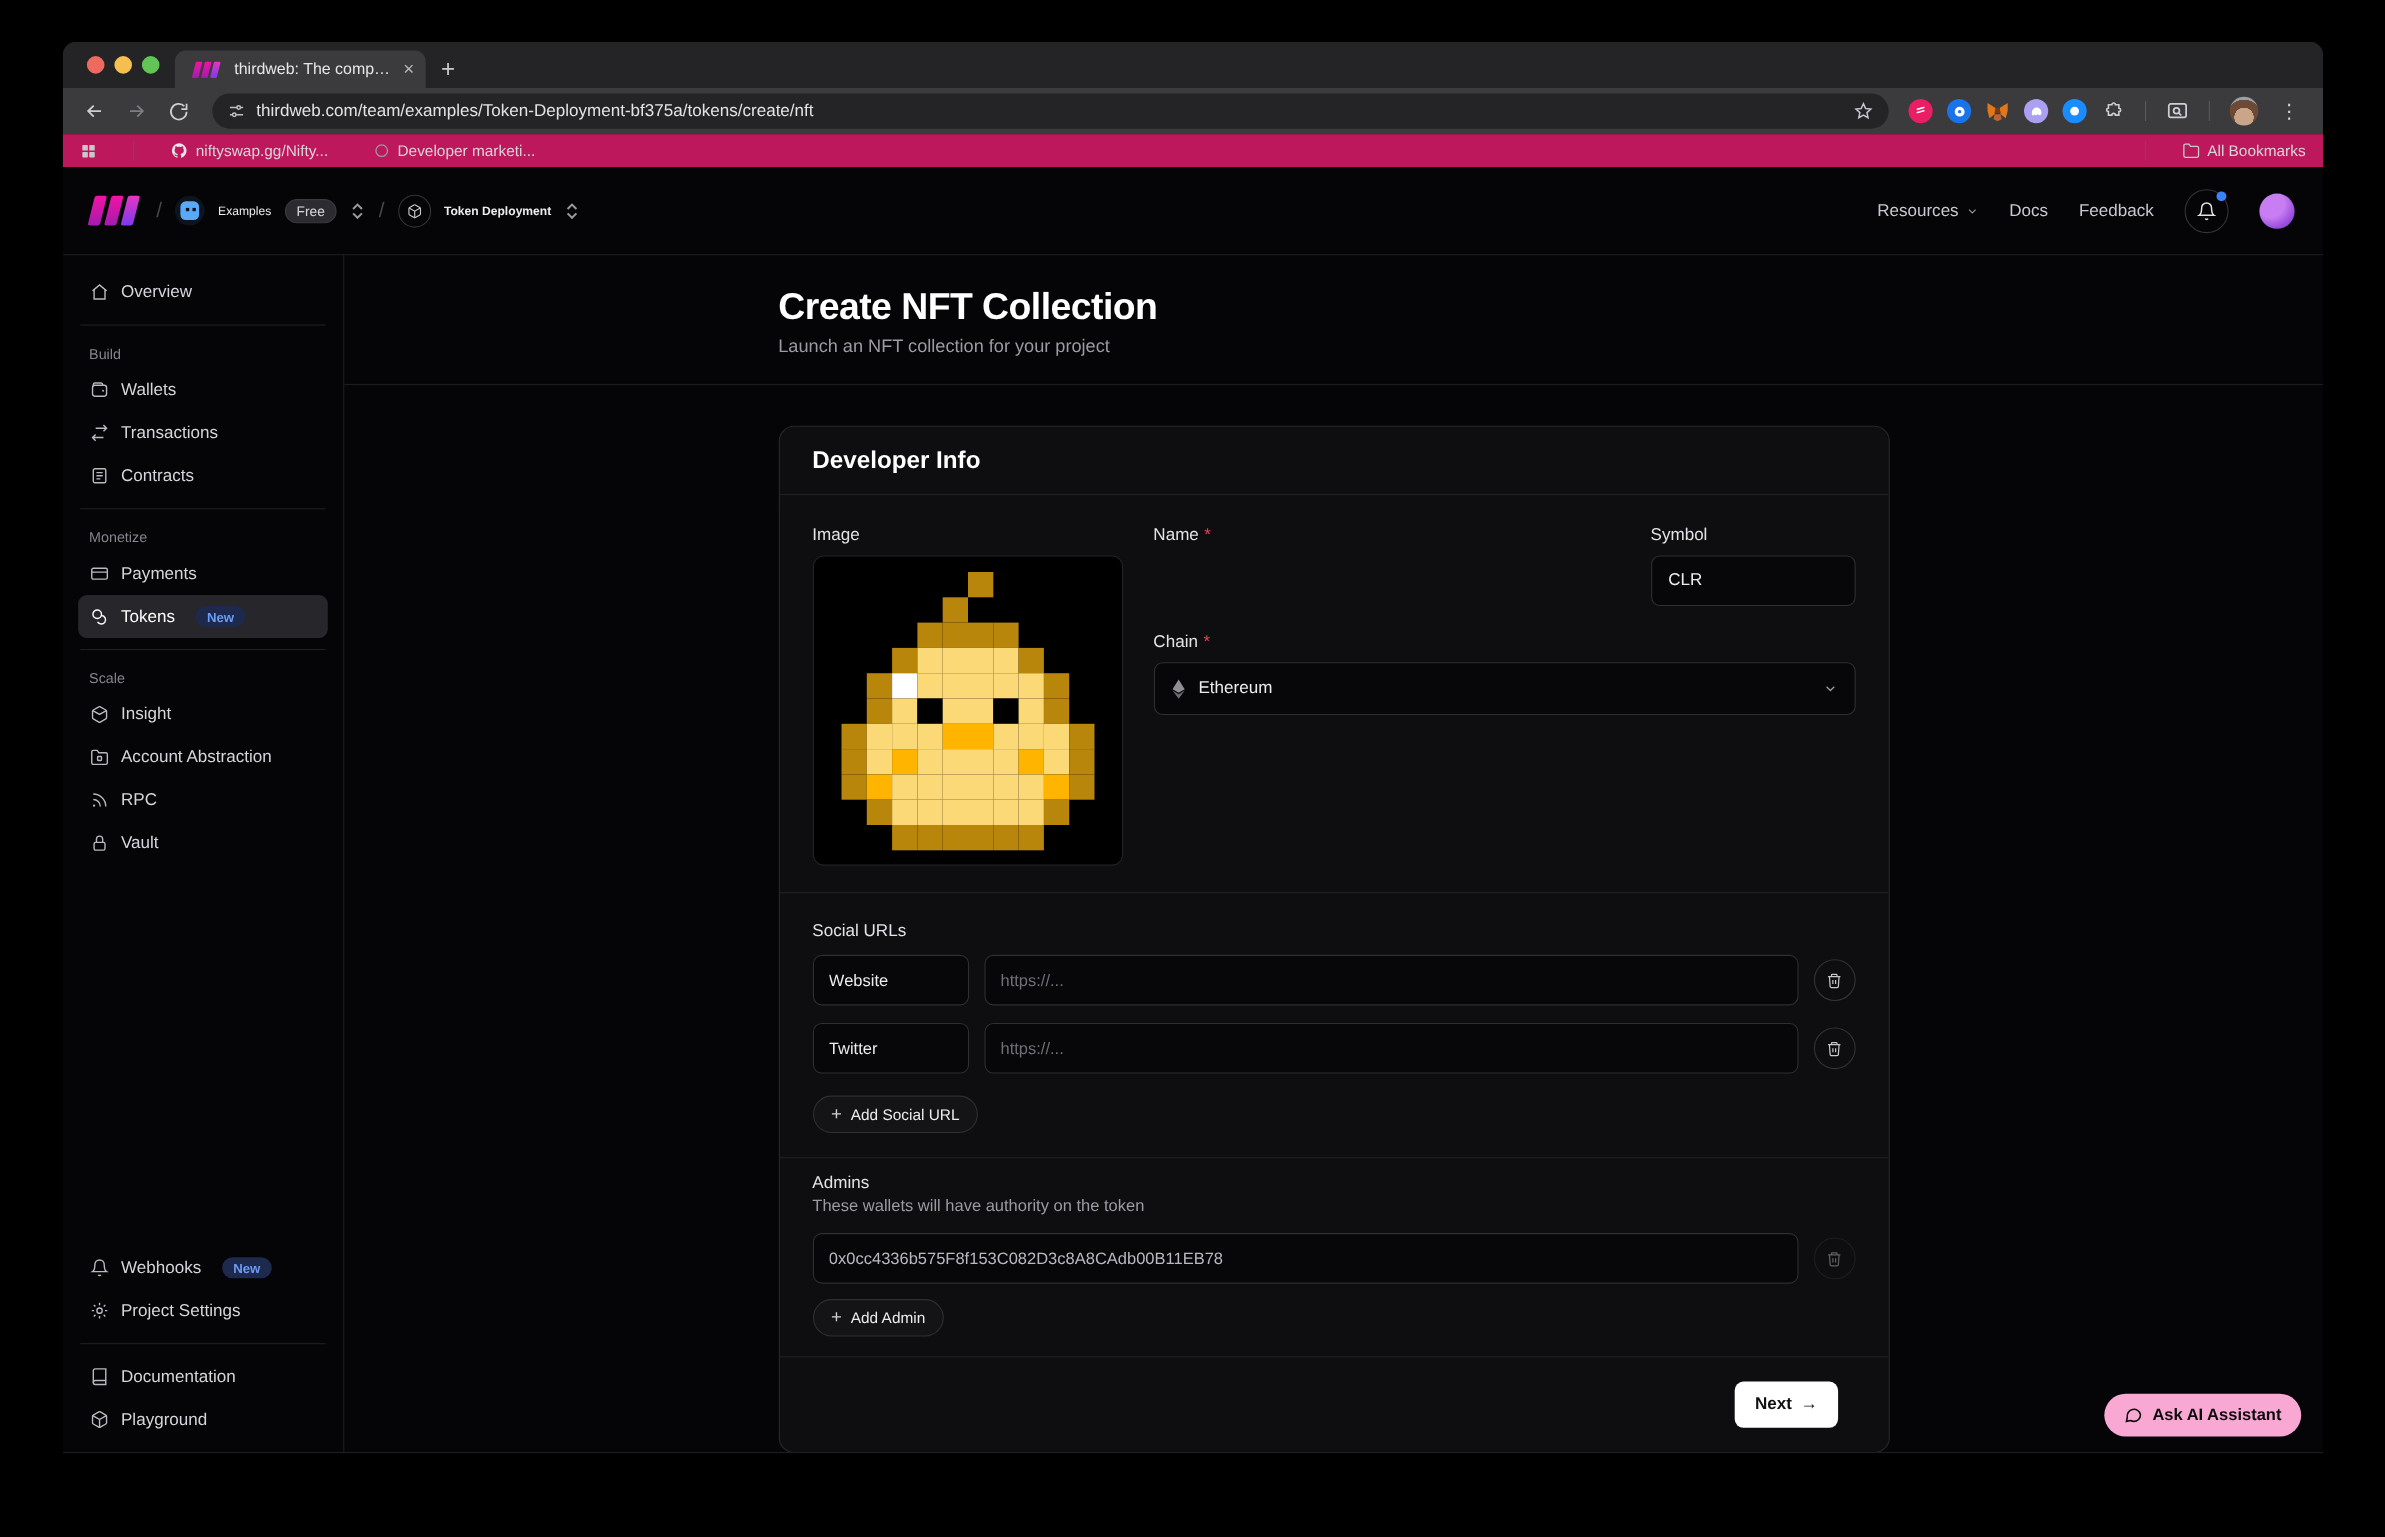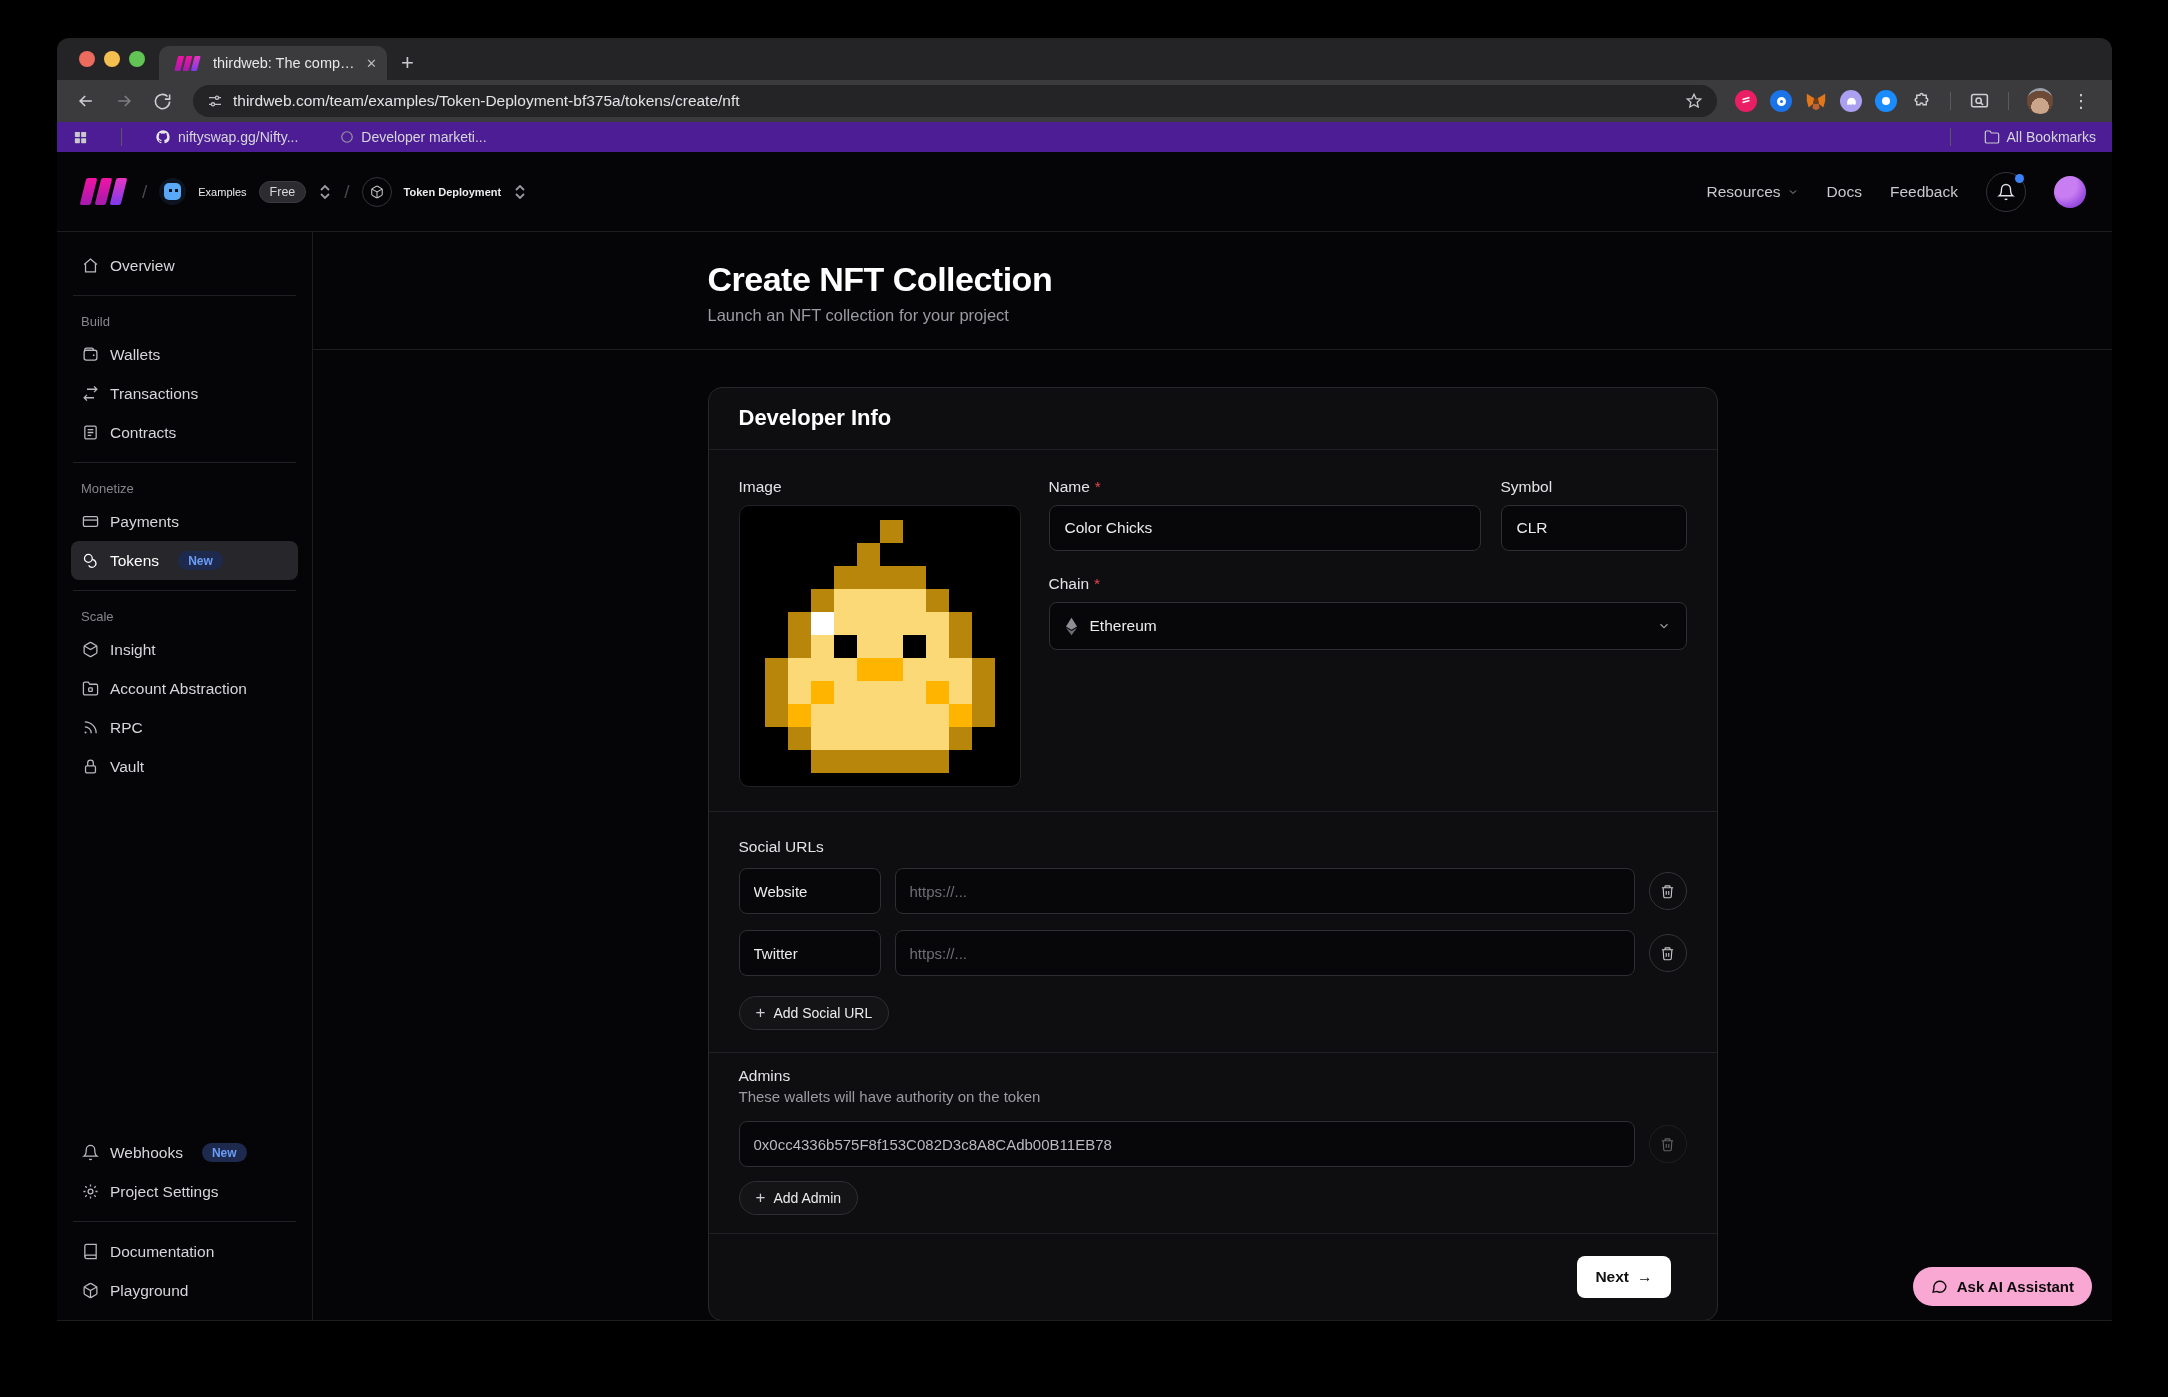--- a/index.html
+++ b/index.html
@@ -29,21 +29,21 @@
   .urlbar { flex:1; height:32px; margin:0 10px; background:#242427; border-radius:16px;
             display:flex; align-items:center; gap:10px; padding:0 14px; }
   .url-text { flex:1; font-size:15.5px; color:#e3e3e6; white-space:nowrap; overflow:hidden; }
   .ext-row { display:flex; align-items:center; gap:13px; padding:0 4px; }
   .extbadge { width:22px; height:22px; border-radius:50%; display:flex; align-items:center; justify-content:center; }
   .tdiv { width:1px; height:18px; background:#5a5a5e; margin:0 5px; }
   .chromeavatar { width:26px; height:26px; border-radius:50%;
      background:radial-gradient(circle at 50% 72%, #caa58a 0 38%, #6d4a35 39% 70%, #9aa0a6 71%); }
   .kebab { color:#cfcfd3; font-size:18px; padding:0 6px; letter-spacing:0; }
 
-  .bookmarksbar { height:30px; background:#4c1d95; display:flex; align-items:center; padding:0 16px; gap:28px; font-size:14px; color:#d6d6da; flex:none; }
+  .bookmarksbar { height:30px; background:#be185d; display:flex; align-items:center; padding:0 16px; gap:28px; font-size:14px; color:#d6d6da; flex:none; }
   .bm-item { display:flex; align-items:center; gap:7px; margin-right:14px; }
   .bm-spacer { flex:1; }
 
   
   .app { flex:1; display:flex; flex-direction:column; background:#050507; min-height:0; }
   .appheader { height:80px; display:flex; align-items:center; padding:0 26px; border-bottom:1px solid #1d1d20; flex:none; }
   .crumbs { display:flex; align-items:center; gap:12px; }
   .twlogo { display:flex; gap:4px; align-items:flex-end; margin-right:6px; }
   .twlogo span { width:11px; border-radius:2px; transform:skewX(-14deg);
                  background:linear-gradient(180deg,#f213a4,#a21caf); }
@@ -607,21 +607,20 @@
                       </div>
                   </div>
                 </div>
                 <div class="fieldcol">
                   <div class="row2">
                     <div class="grow">
                       <div class="flabel">
                           <span>Name</span>
                           <span class="req">*</span>
                         </div>
-                      <input class="tinput" value="Color Chicks" style="">
                     </div>
                     <div class="symbolw">
                       <div class="flabel">
                           <span>Symbol</span>
                         </div>
                       <input class="tinput" value="CLR" style="">
                     </div>
                   </div>
                   <div class="mt26">
                     <div class="flabel">

